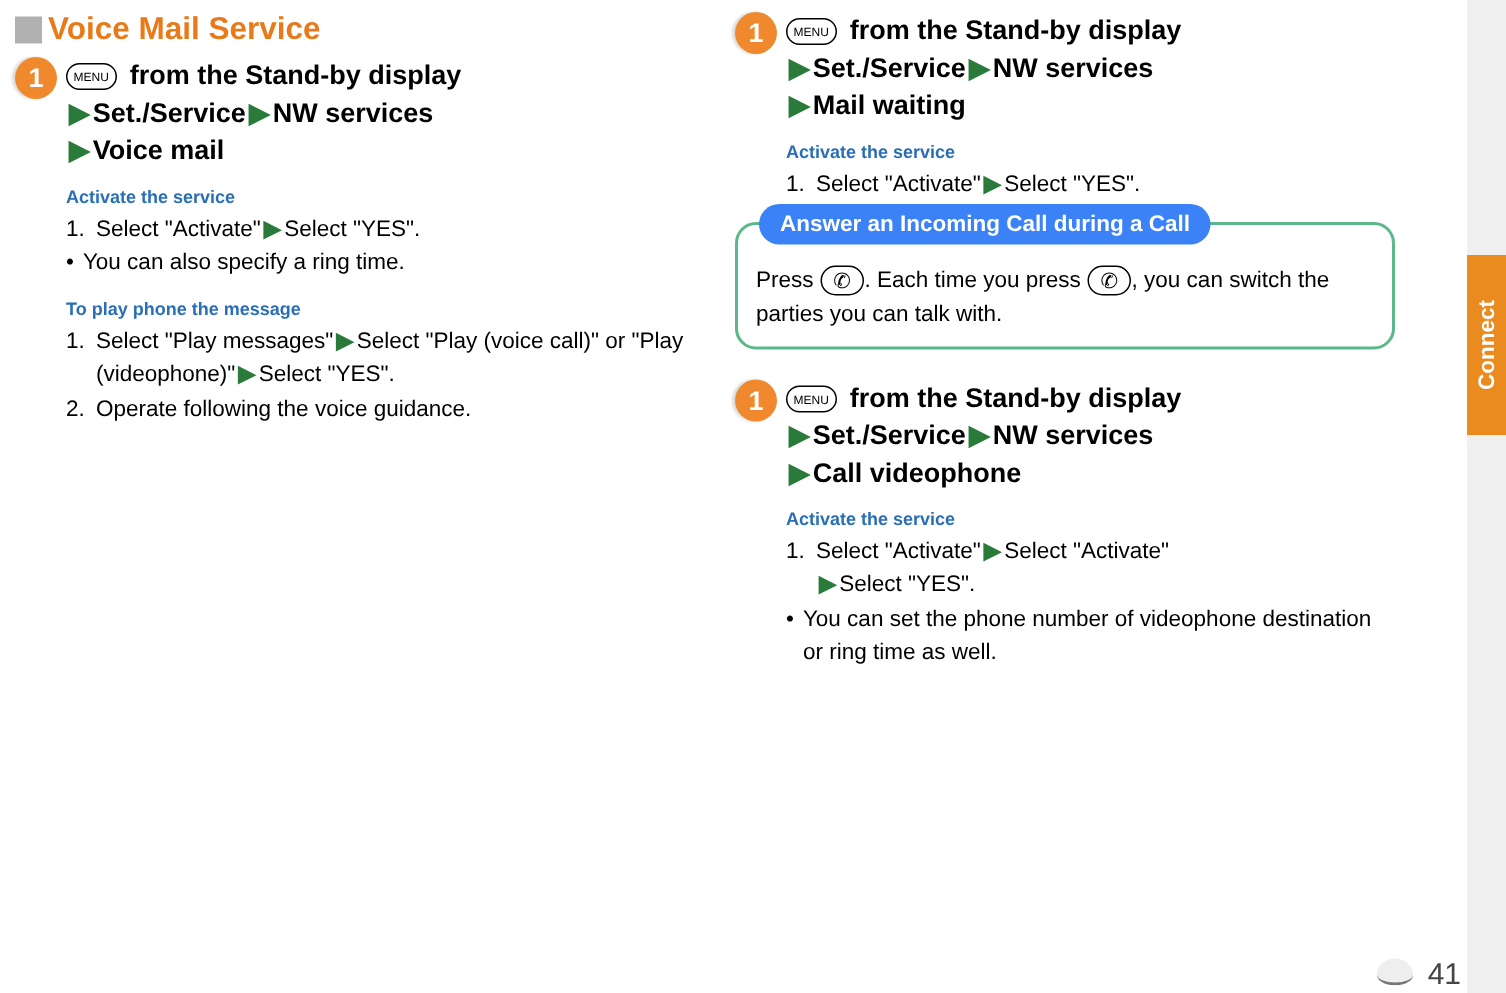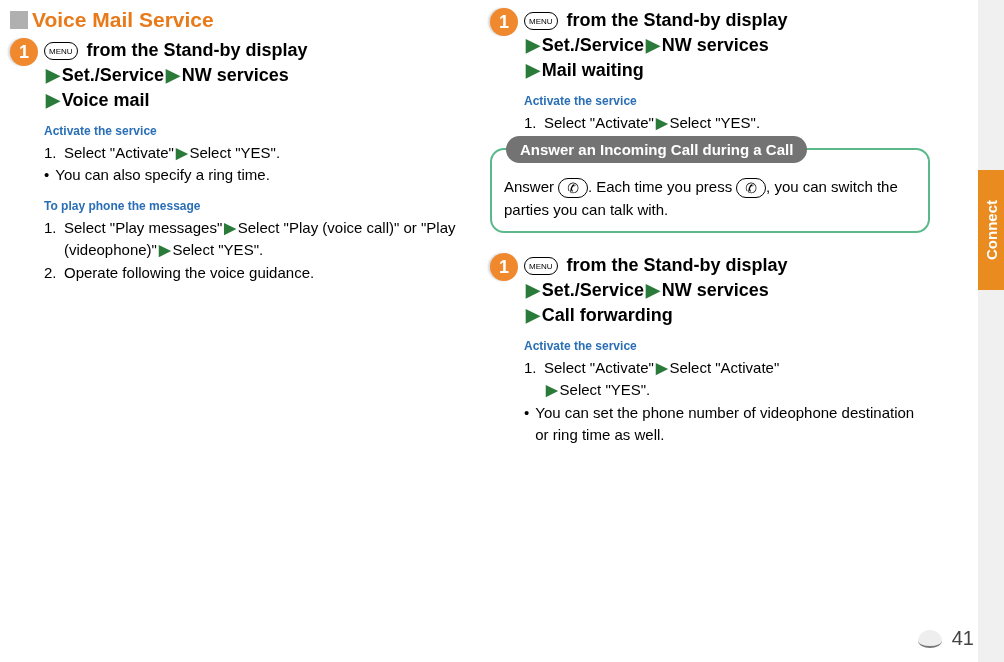--- a/index.html
+++ b/index.html
@@ -116,21 +116,21 @@
       padding: 26px 12px 10px 12px;
       position: relative;
       margin-top: 14px;
       margin-bottom: 20px;
       margin-left: 0;
     }
     .callout-tab {
       position: absolute;
       top: -14px;
       left: 14px;
-      background: #737373;
+      background: #3b82f6;
       color: #fff;
       font-weight: bold;
       font-size: 15px;
       padding: 5px 14px;
       border-radius: 14px;
     }
     .callout-body {
       font-size: 15px;
       line-height: 1.5;
     }
@@ -160,23 +160,23 @@
     }
     .side-bot {
       position: absolute;
       right: 0; top: 290px;
       width: 26px; height: 372px;
       background: #f0f0f0;
     }
     .footer {
       position: absolute;
       right: 30px;
-      bottom: 12px;
-      display: flex;
-      align-items: center;
+      bottom: 0;
+      display: flex;
+      align-items: flex-start;
     }
     .pagenum {
       font-size: 20px;
       color: #444;
       margin-left: 10px;
     }
     .foot-icon {
       width: 24px; height: 18px;
       border-radius: 50% 50% 50% 50% / 60% 60% 40% 40%;
       background: #eee;
@@ -259,31 +259,31 @@
         <div class="ol-item">
           <span class="ol-n">1.</span>
           <span class="ol-t"><span>Select "Activate"</span><span class="arrow">▶</span><span>Select "YES".</span></span>
         </div>
       </div>
     </div>
 
     <div class="callout-box">
       <div class="callout-tab">Answer an Incoming Call during a Call</div>
       <div class="callout-body">
-        <span>Answer </span><span class="call-btn">✆</span><span>. Each time you press </span><span class="call-btn">✆</span><span>, you can switch the parties you can talk with.</span>
+        <span>Press </span><span class="call-btn">✆</span><span>. Each time you press </span><span class="call-btn">✆</span><span>, you can switch the parties you can talk with.</span>
       </div>
     </div>
 
 
     <div class="step">
       <div class="step-num">1</div>
       <div class="step-body">
         <span class="menu-btn">MENU</span><span> from the Stand-by display</span><br>
         <span class="arrow">▶</span><span>Set./Service</span><span class="arrow">▶</span><span>NW services</span><br>
-        <span class="arrow">▶</span><span>Call forwarding</span>
+        <span class="arrow">▶</span><span>Call videophone</span>
       </div>
     </div>
 
     <div class="sub-block">
       <div class="sub-title">Activate the service</div>
       <div class="sub-body">
         <div class="ol-item">
           <span class="ol-n">1.</span>
           <span class="ol-t"><span>Select "Activate"</span><span class="arrow">▶</span><span>Select "Activate"</span><br><span class="arrow">▶</span><span>Select "YES".</span></span>
         </div>

